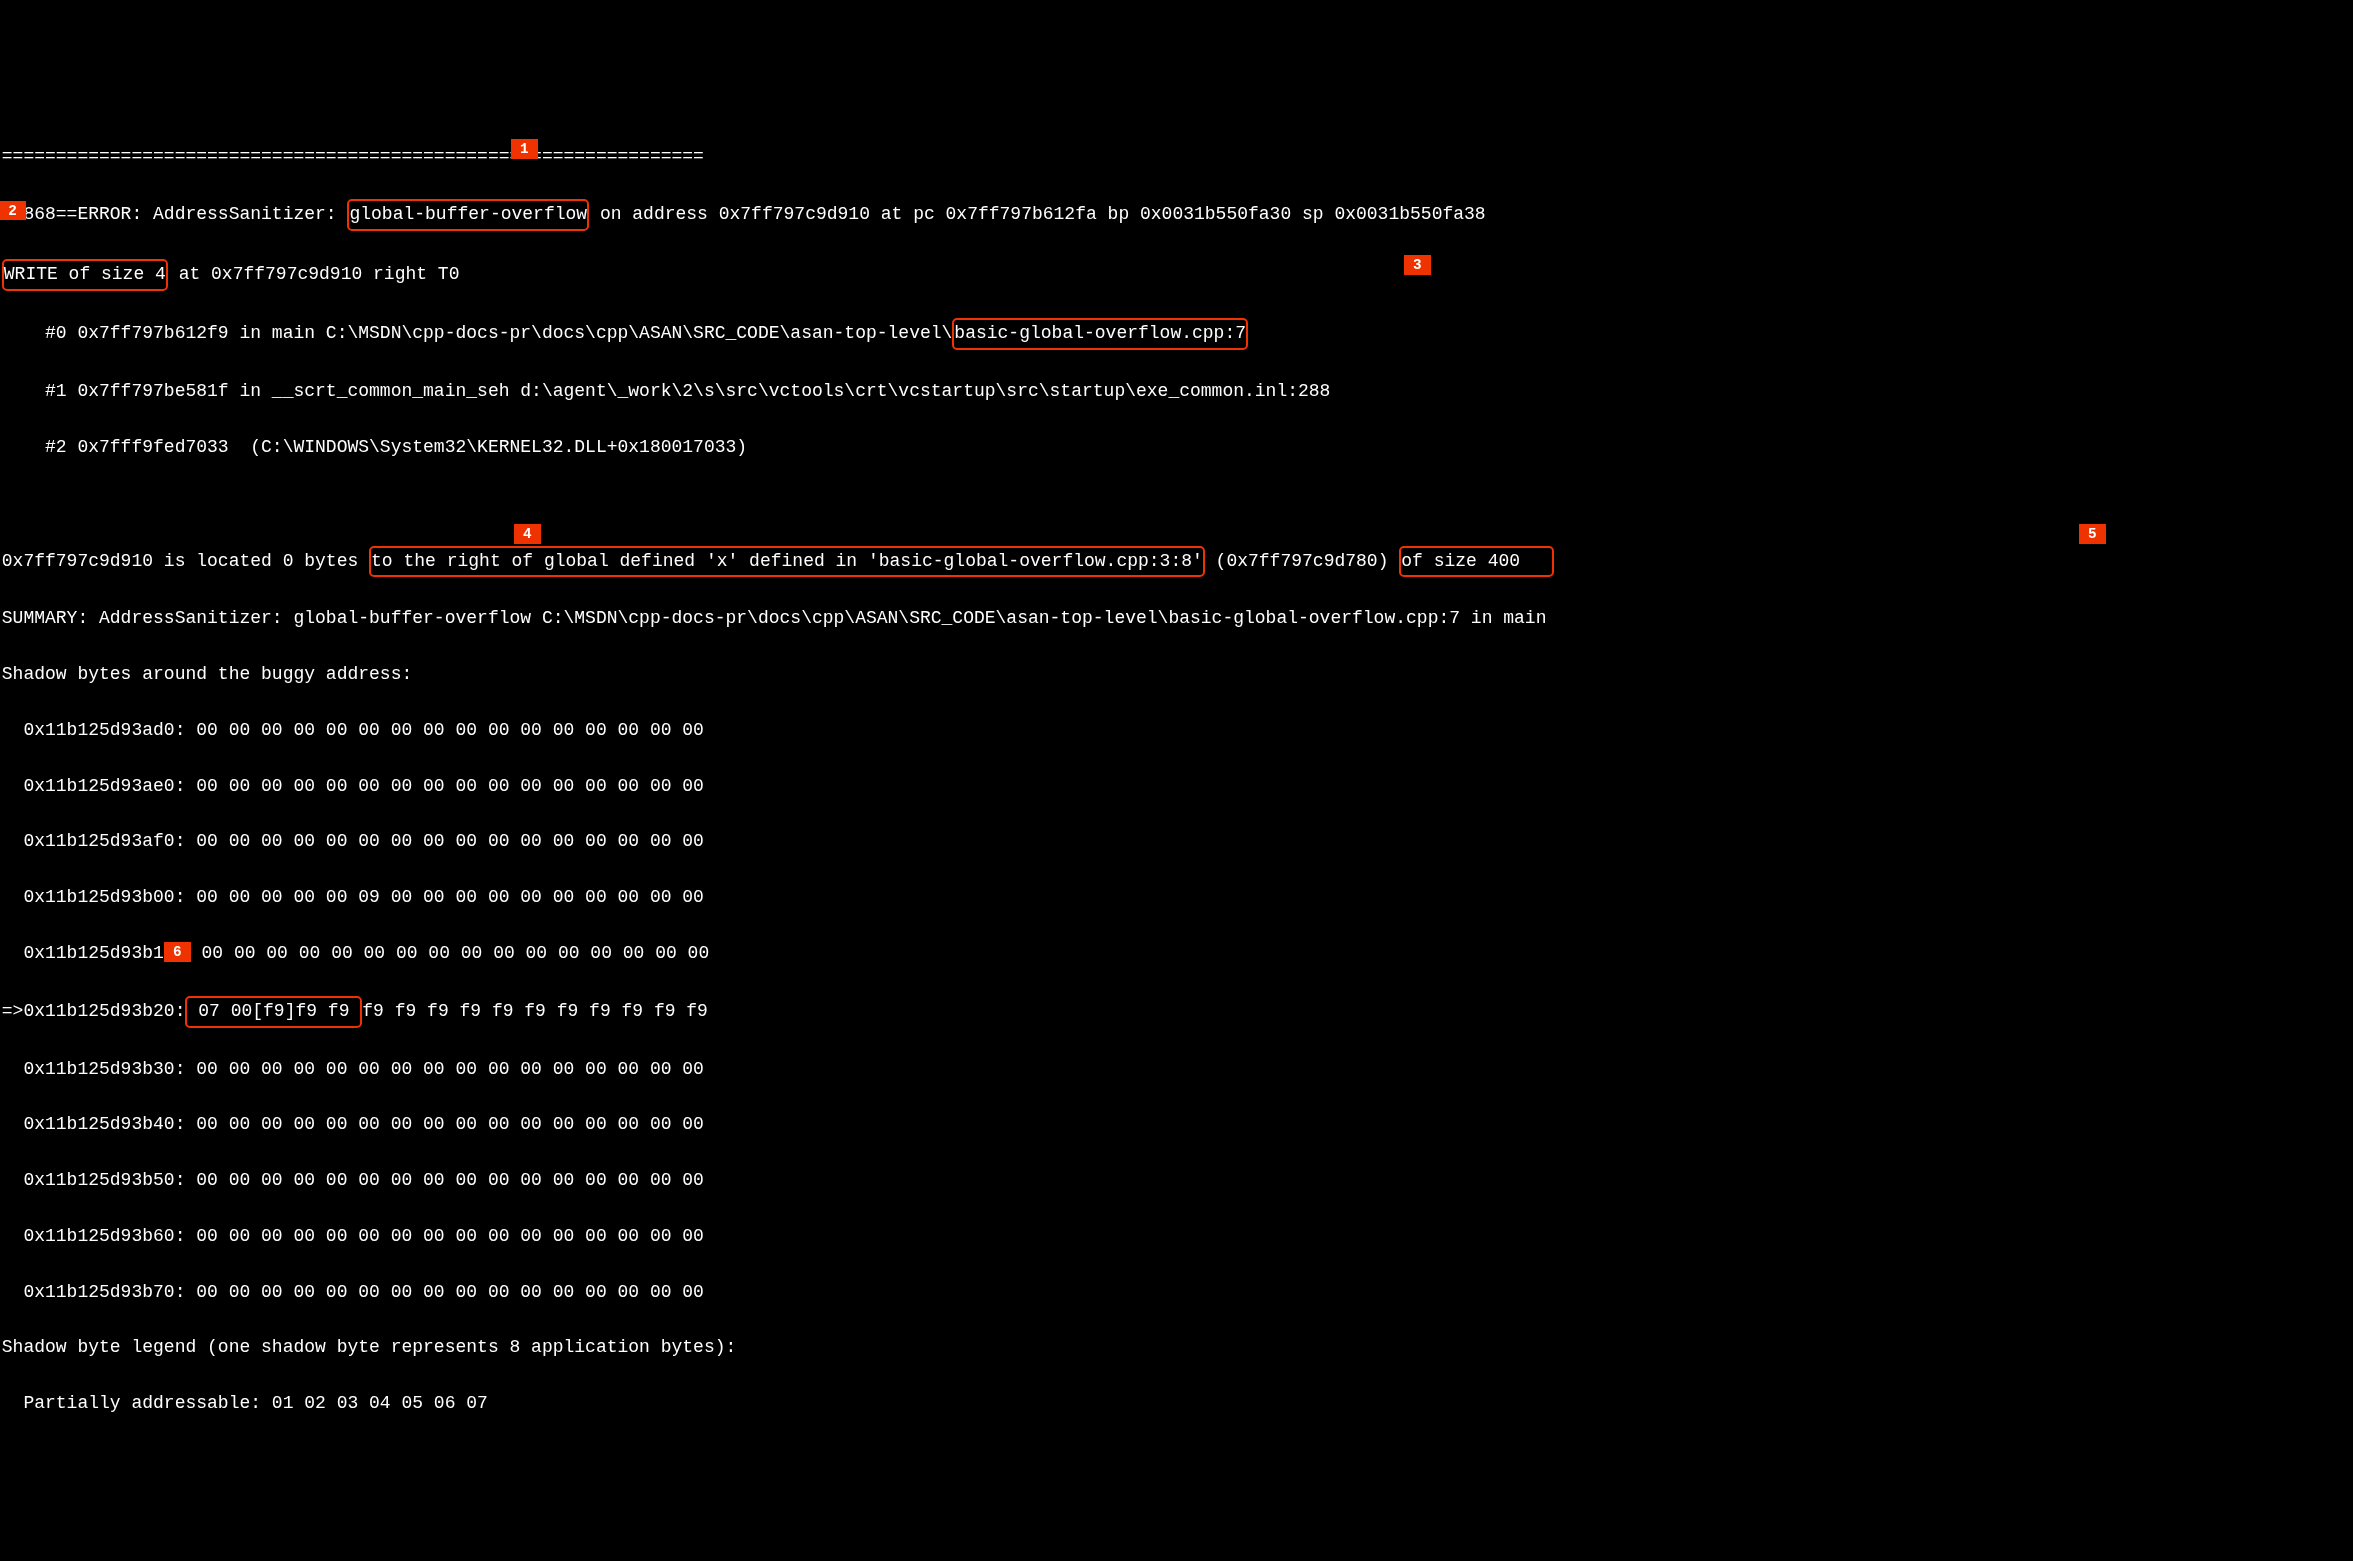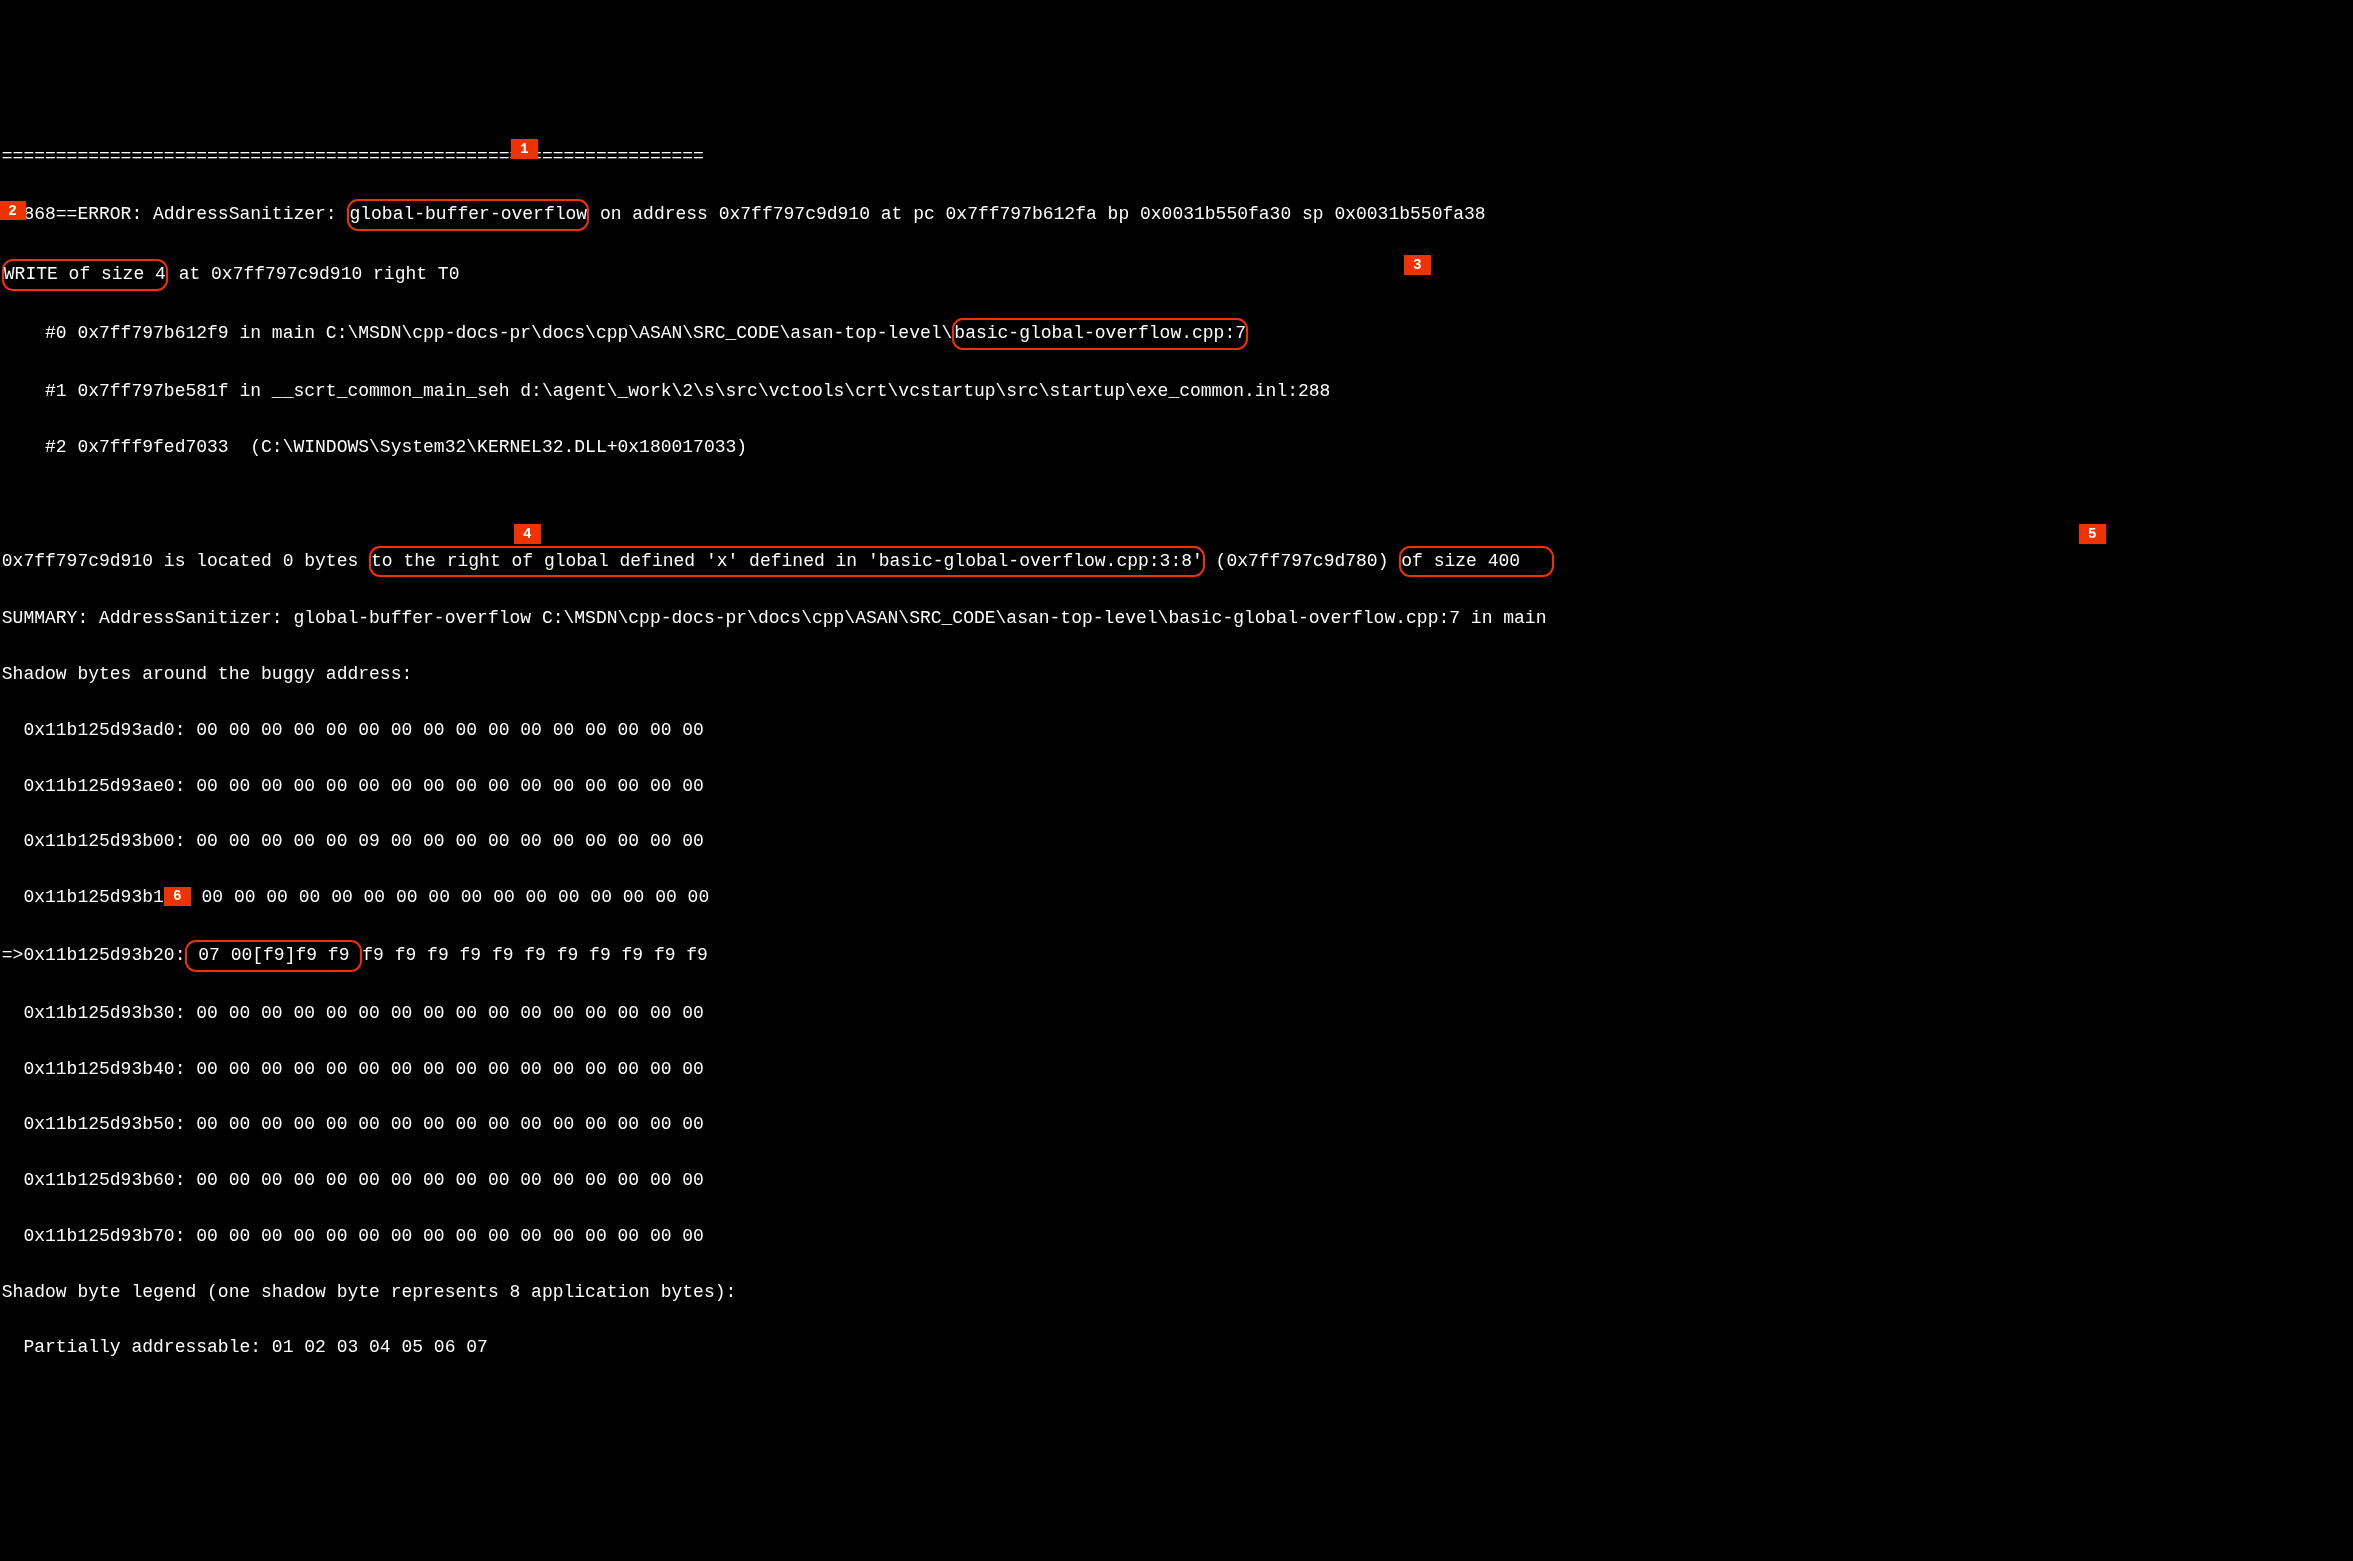--- a/index.html
+++ b/index.html
@@ -1,38 +1,39 @@
 <!DOCTYPE html>
 <html style="font-size:14.3px"><head>
 <meta charset="utf-8">
 <style>
   body{margin:0;background:#000;color:#fff;font-family:Consolas,'Courier New',monospace;font-size:18px;line-height:1.55;white-space:pre;-webkit-font-smoothing:none}
   .term{padding:3.6px 1.8px 10.7px 1.8px;position:relative}
   .line{position:relative}
-  .box{border:2.7px solid #e30;display:inline-block;border-radius:11px}
+  .box{border:2.7px solid #e30;display:inline-block;border-radius:5px}
   .marker{position:absolute;background:#e30;color:#fff;font-weight:700;font-size:14.3px;min-width:19.7px;text-align:center;line-height:18px;padding:0.9px 3.6px}
 </style>
 </head>
 <body>
 
 
 
 <div class="term">
 <div class="line"><span class="marker" style="left:509px;top:-3.6px">1</span><span>=================================================================</span></div>
 <div class="line"><span class="marker" style="left:-2.7px;top:1.8px">2</span><span>24868==ERROR: AddressSanitizer: </span><span class="box">global-buffer-overflow</span><span> on address 0x7ff797c9d910 at pc 0x7ff797b612fa bp 0x0031b550fa30 sp 0x0031b550fa38</span></div>
 <div class="line"><span class="marker" style="left:1402px;top:-3.6px">3</span><span class="box">WRITE of size 4</span><span> at 0x7ff797c9d910 right T0</span></div>
 <div class="line"><span>    #0 0x7ff797b612f9 in main C:\MSDN\cpp-docs-pr\docs\cpp\ASAN\SRC_CODE\asan-top-level\</span><span class="box">basic-global-overflow.cpp:7</span></div>
 <div class="line">    #1 0x7ff797be581f in __scrt_common_main_seh d:\agent\_work\2\s\src\vctools\crt\vcstartup\src\startup\exe_common.inl:288</div>
 <div class="line">    #2 0x7fff9fed7033  (C:\WINDOWS\System32\KERNEL32.DLL+0x180017033)</div>
 <div class="line"> </div>
 <div class="line"><span class="marker" style="left:512px;top:-21.4px">4</span><span class="marker" style="left:2077px;top:-21.4px">5</span><span>0x7ff797c9d910 is located 0 bytes </span><span class="box">to the right of global defined 'x' defined in 'basic-global-overflow.cpp:3:8'</span><span> (0x7ff797c9d780) </span><span class="box">of size 400   </span></div>
 <div class="line">SUMMARY: AddressSanitizer: global-buffer-overflow C:\MSDN\cpp-docs-pr\docs\cpp\ASAN\SRC_CODE\asan-top-level\basic-global-overflow.cpp:7 in main</div>
 <div class="line">Shadow bytes around the buggy address:</div>
 <div class="line">  0x11b125d93ad0: 00 00 00 00 00 00 00 00 00 00 00 00 00 00 00 00</div>
 <div class="line">  0x11b125d93ae0: 00 00 00 00 00 00 00 00 00 00 00 00 00 00 00 00</div>
+<div class="line">  0x11b125d93af0: 00 00 00 00 00 00 00 00 00 00 00 00 00 00 00 00</div>
 <div class="line">  0x11b125d93b00: 00 00 00 00 00 09 00 00 00 00 00 00 00 00 00 00</div>
 <div class="line"><span>  0x11b125d93b1</span><span class="marker" style="position:static;display:inline-block;vertical-align:1.8px">6</span><span> 00 00 00 00 00 00 00 00 00 00 00 00 00 00 00 00</span></div>
 <div class="line"><span>=&gt;0x11b125d93b20:</span><span class="box"> 07 00[f9]f9 f9 </span><span>f9 f9 f9 f9 f9 f9 f9 f9 f9 f9 f9</span></div>
 <div class="line">  0x11b125d93b30: 00 00 00 00 00 00 00 00 00 00 00 00 00 00 00 00</div>
 <div class="line">  0x11b125d93b40: 00 00 00 00 00 00 00 00 00 00 00 00 00 00 00 00</div>
 <div class="line">  0x11b125d93b50: 00 00 00 00 00 00 00 00 00 00 00 00 00 00 00 00</div>
 <div class="line">  0x11b125d93b60: 00 00 00 00 00 00 00 00 00 00 00 00 00 00 00 00</div>
 <div class="line">  0x11b125d93b70: 00 00 00 00 00 00 00 00 00 00 00 00 00 00 00 00</div>
 <div class="line">Shadow byte legend (one shadow byte represents 8 application bytes):</div>
 <div class="line">  Partially addressable: 01 02 03 04 05 06 07</div>

